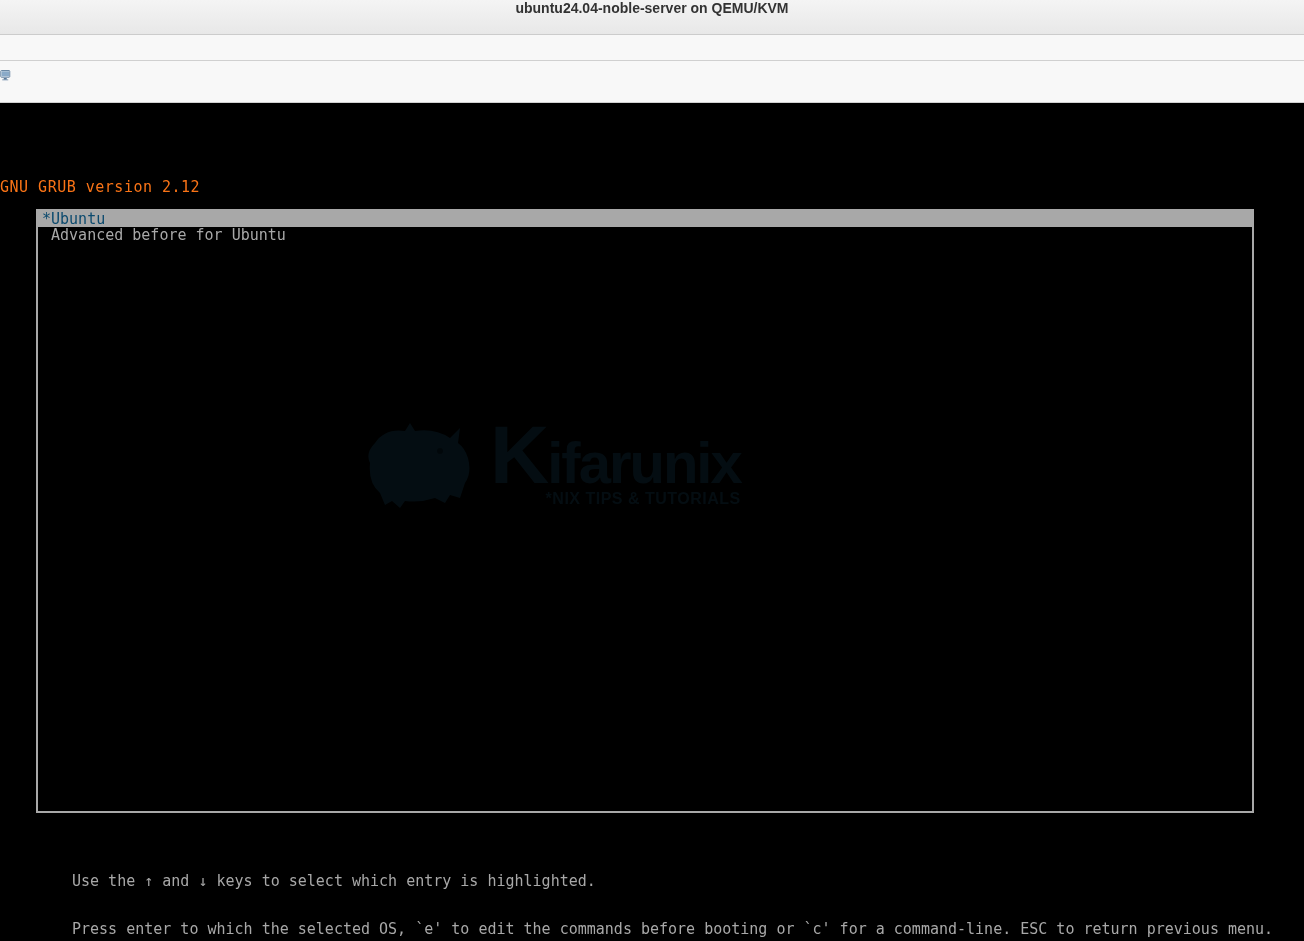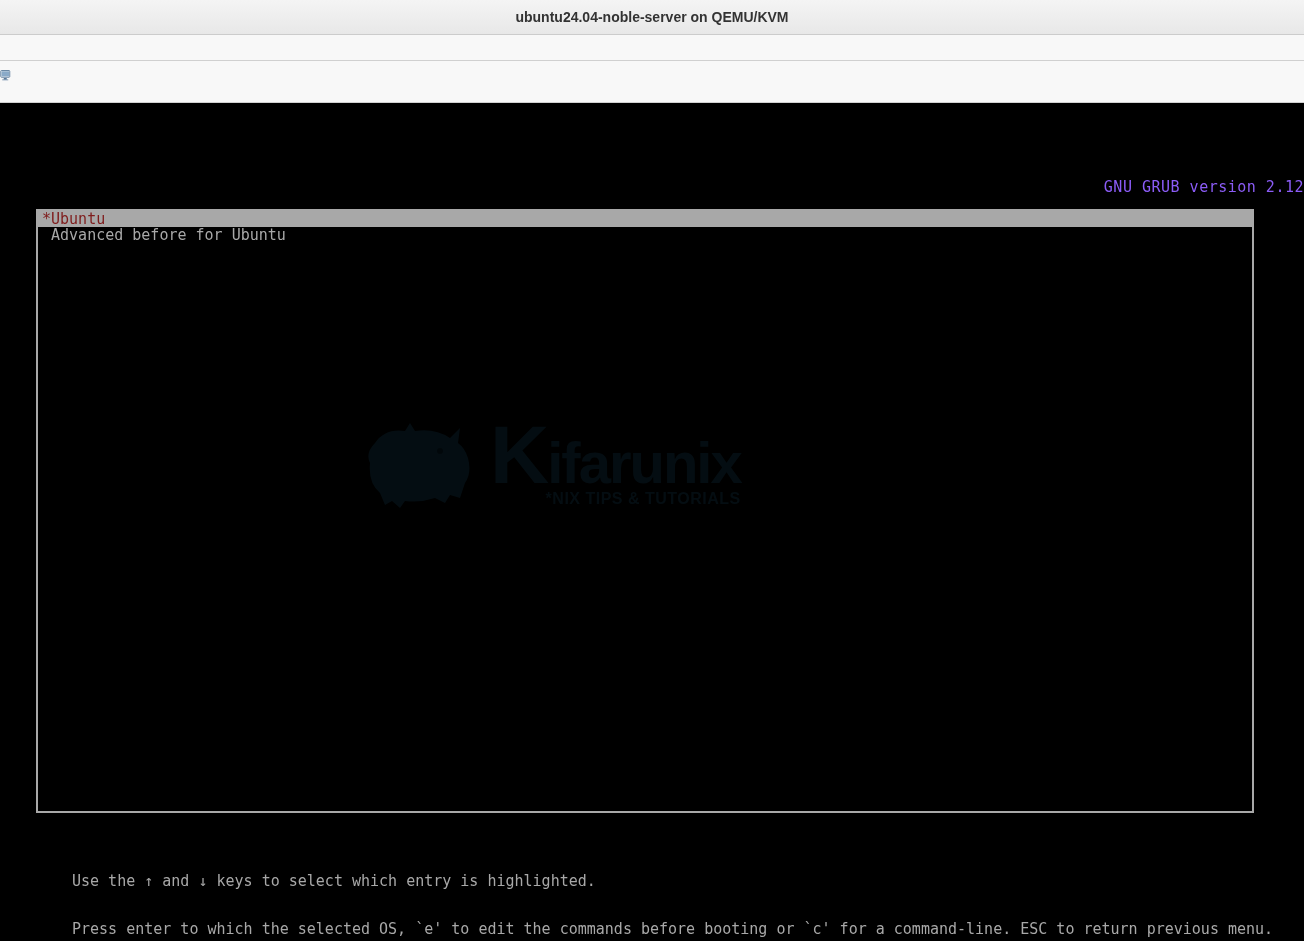--- a/index.html
+++ b/index.html
@@ -14,21 +14,20 @@
       font-family: monospace;
       overflow: hidden;
       position: relative;
     }
     .titlebar {
       width: 100%;
       height: 35px;
       background: linear-gradient(to bottom, #f4f4f4, #e8e8e8);
       border-bottom: 1px solid #ccc;
       display: flex;
-      align-items: center;
       justify-content: center;
       font-family: -apple-system, BlinkMacSystemFont, "Segoe UI", sans-serif;
       font-size: 14px;
       font-weight: 600;
       color: #333;
     }
     .toolbar {
       width: 100%;
       height: 26px;
       background: #f8f8f8;
@@ -56,22 +55,22 @@
       width: 100%;
       height: calc(100% - 103px);
       background: #000;
       position: relative;
     }
     .grub-header {
       position: absolute;
       top: 75px;
       left: 0;
       width: 100%;
-      text-align: right;
-      color: #8b5cf6;
+      text-align: left;
+      color: #f97316;
       font-size: 15px;
       letter-spacing: 0.5px;
       font-family: monospace;
     }
     .grub-menu-box {
       position: absolute;
       top: 106px;
       left: 36px;
       right: 50px;
       height: 604px;
@@ -83,21 +82,21 @@
       font-size: 15px;
       padding: 0 4px;
       line-height: 16px;
       height: 16px;
       color: #a8a8a8;
       white-space: pre;
       cursor: pointer;
     }
     .grub-menu-item.selected {
       background: #a8a8a8;
-      color: #7f1d1d;
+      color: #0c4a6e;
     }
     .watermark {
       position: absolute;
       top: 300px;
       left: 360px;
       width: 566px;
       height: 120px;
       opacity: 0.18;
       display: flex;
       align-items: center;

